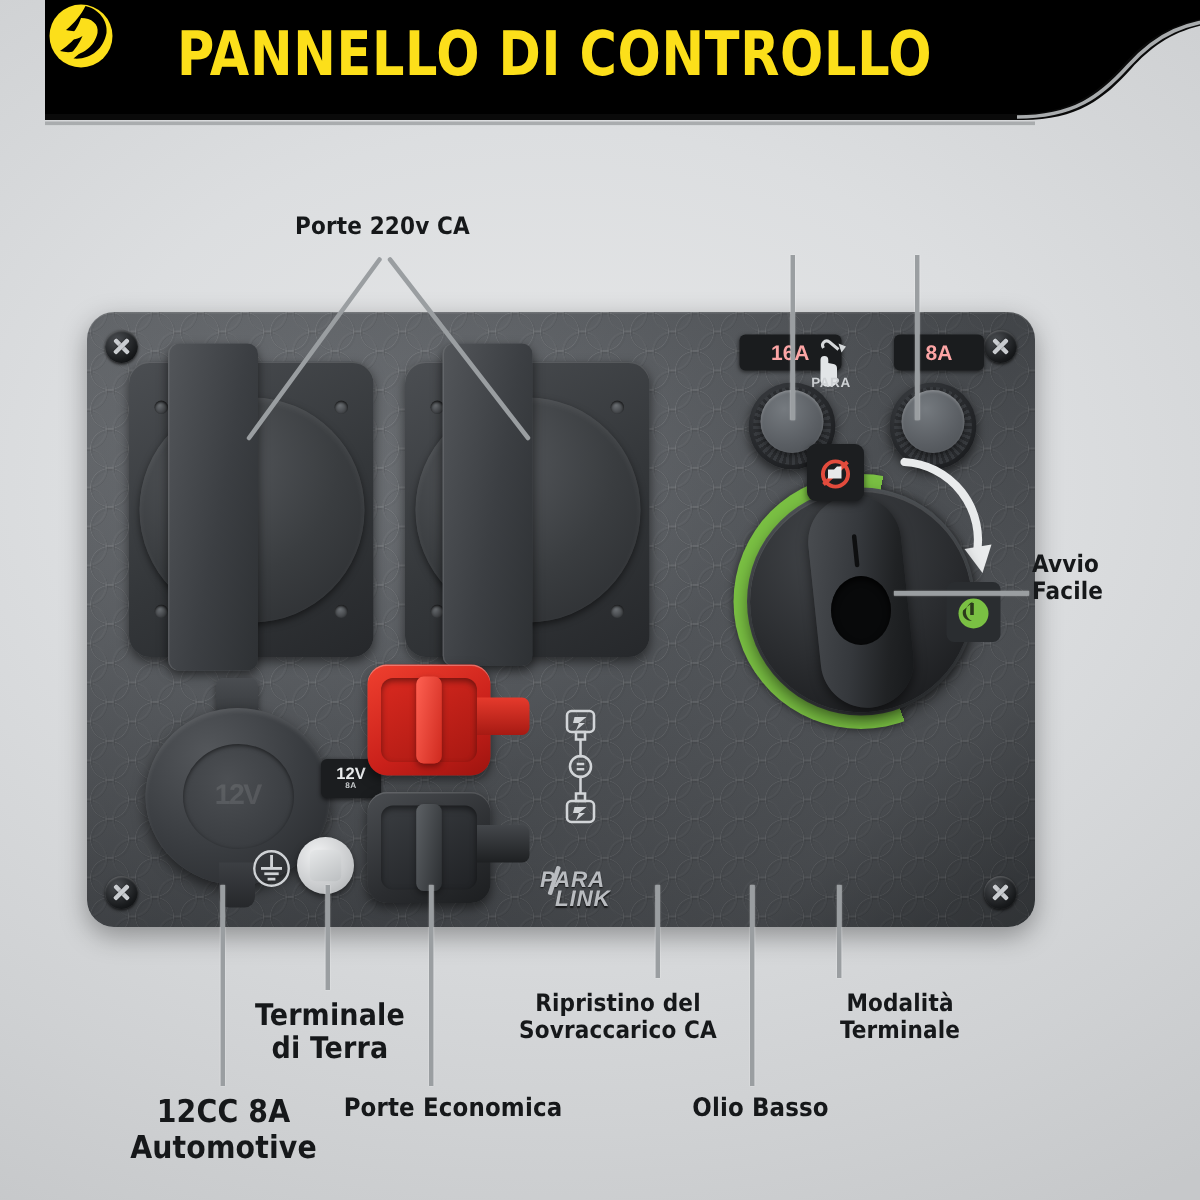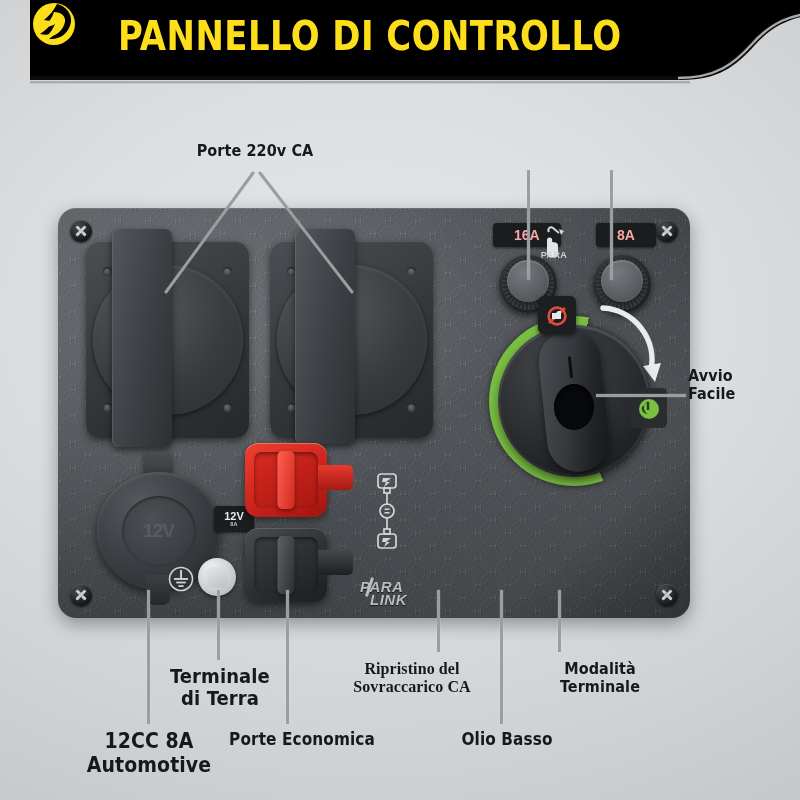--- a/index.html
+++ b/index.html
@@ -354,21 +354,21 @@
 Automotive</div>
   <div class="leader lead-v" style="left:147px;top:590px;height:134px;"></div>
 
   <div class="clabel" style="left:140px;top:665px;width:160px;font-size:20px;">Terminale
 di Terra</div>
   <div class="leader lead-v" style="left:217px;top:590px;height:70px;"></div>
 
   <div class="clabel" style="left:215px;top:730px;width:174px;font-size:17px;">Porte Economica</div>
   <div class="leader lead-v" style="left:286px;top:590px;height:134px;"></div>
 
-  <div class="clabel" style="left:312px;top:660px;width:200px;font-size:16px;font-family:Liberation Serif, serif;">Ripristino del
+  <div class="clabel" style="left:312px;top:660px;width:200px;font-size:16px;">Ripristino del
 Sovraccarico CA</div>
   <div class="leader lead-v" style="left:437px;top:590px;height:62px;"></div>
 
   <div class="clabel" style="left:442px;top:730px;width:130px;font-size:17px;">Olio Basso</div>
   <div class="leader lead-v" style="left:500px;top:590px;height:134px;"></div>
 
   <div class="clabel" style="left:520px;top:660px;width:160px;font-size:16px;">Modalità
 Terminale</div>
   <div class="leader lead-v" style="left:558px;top:590px;height:62px;"></div>
 

